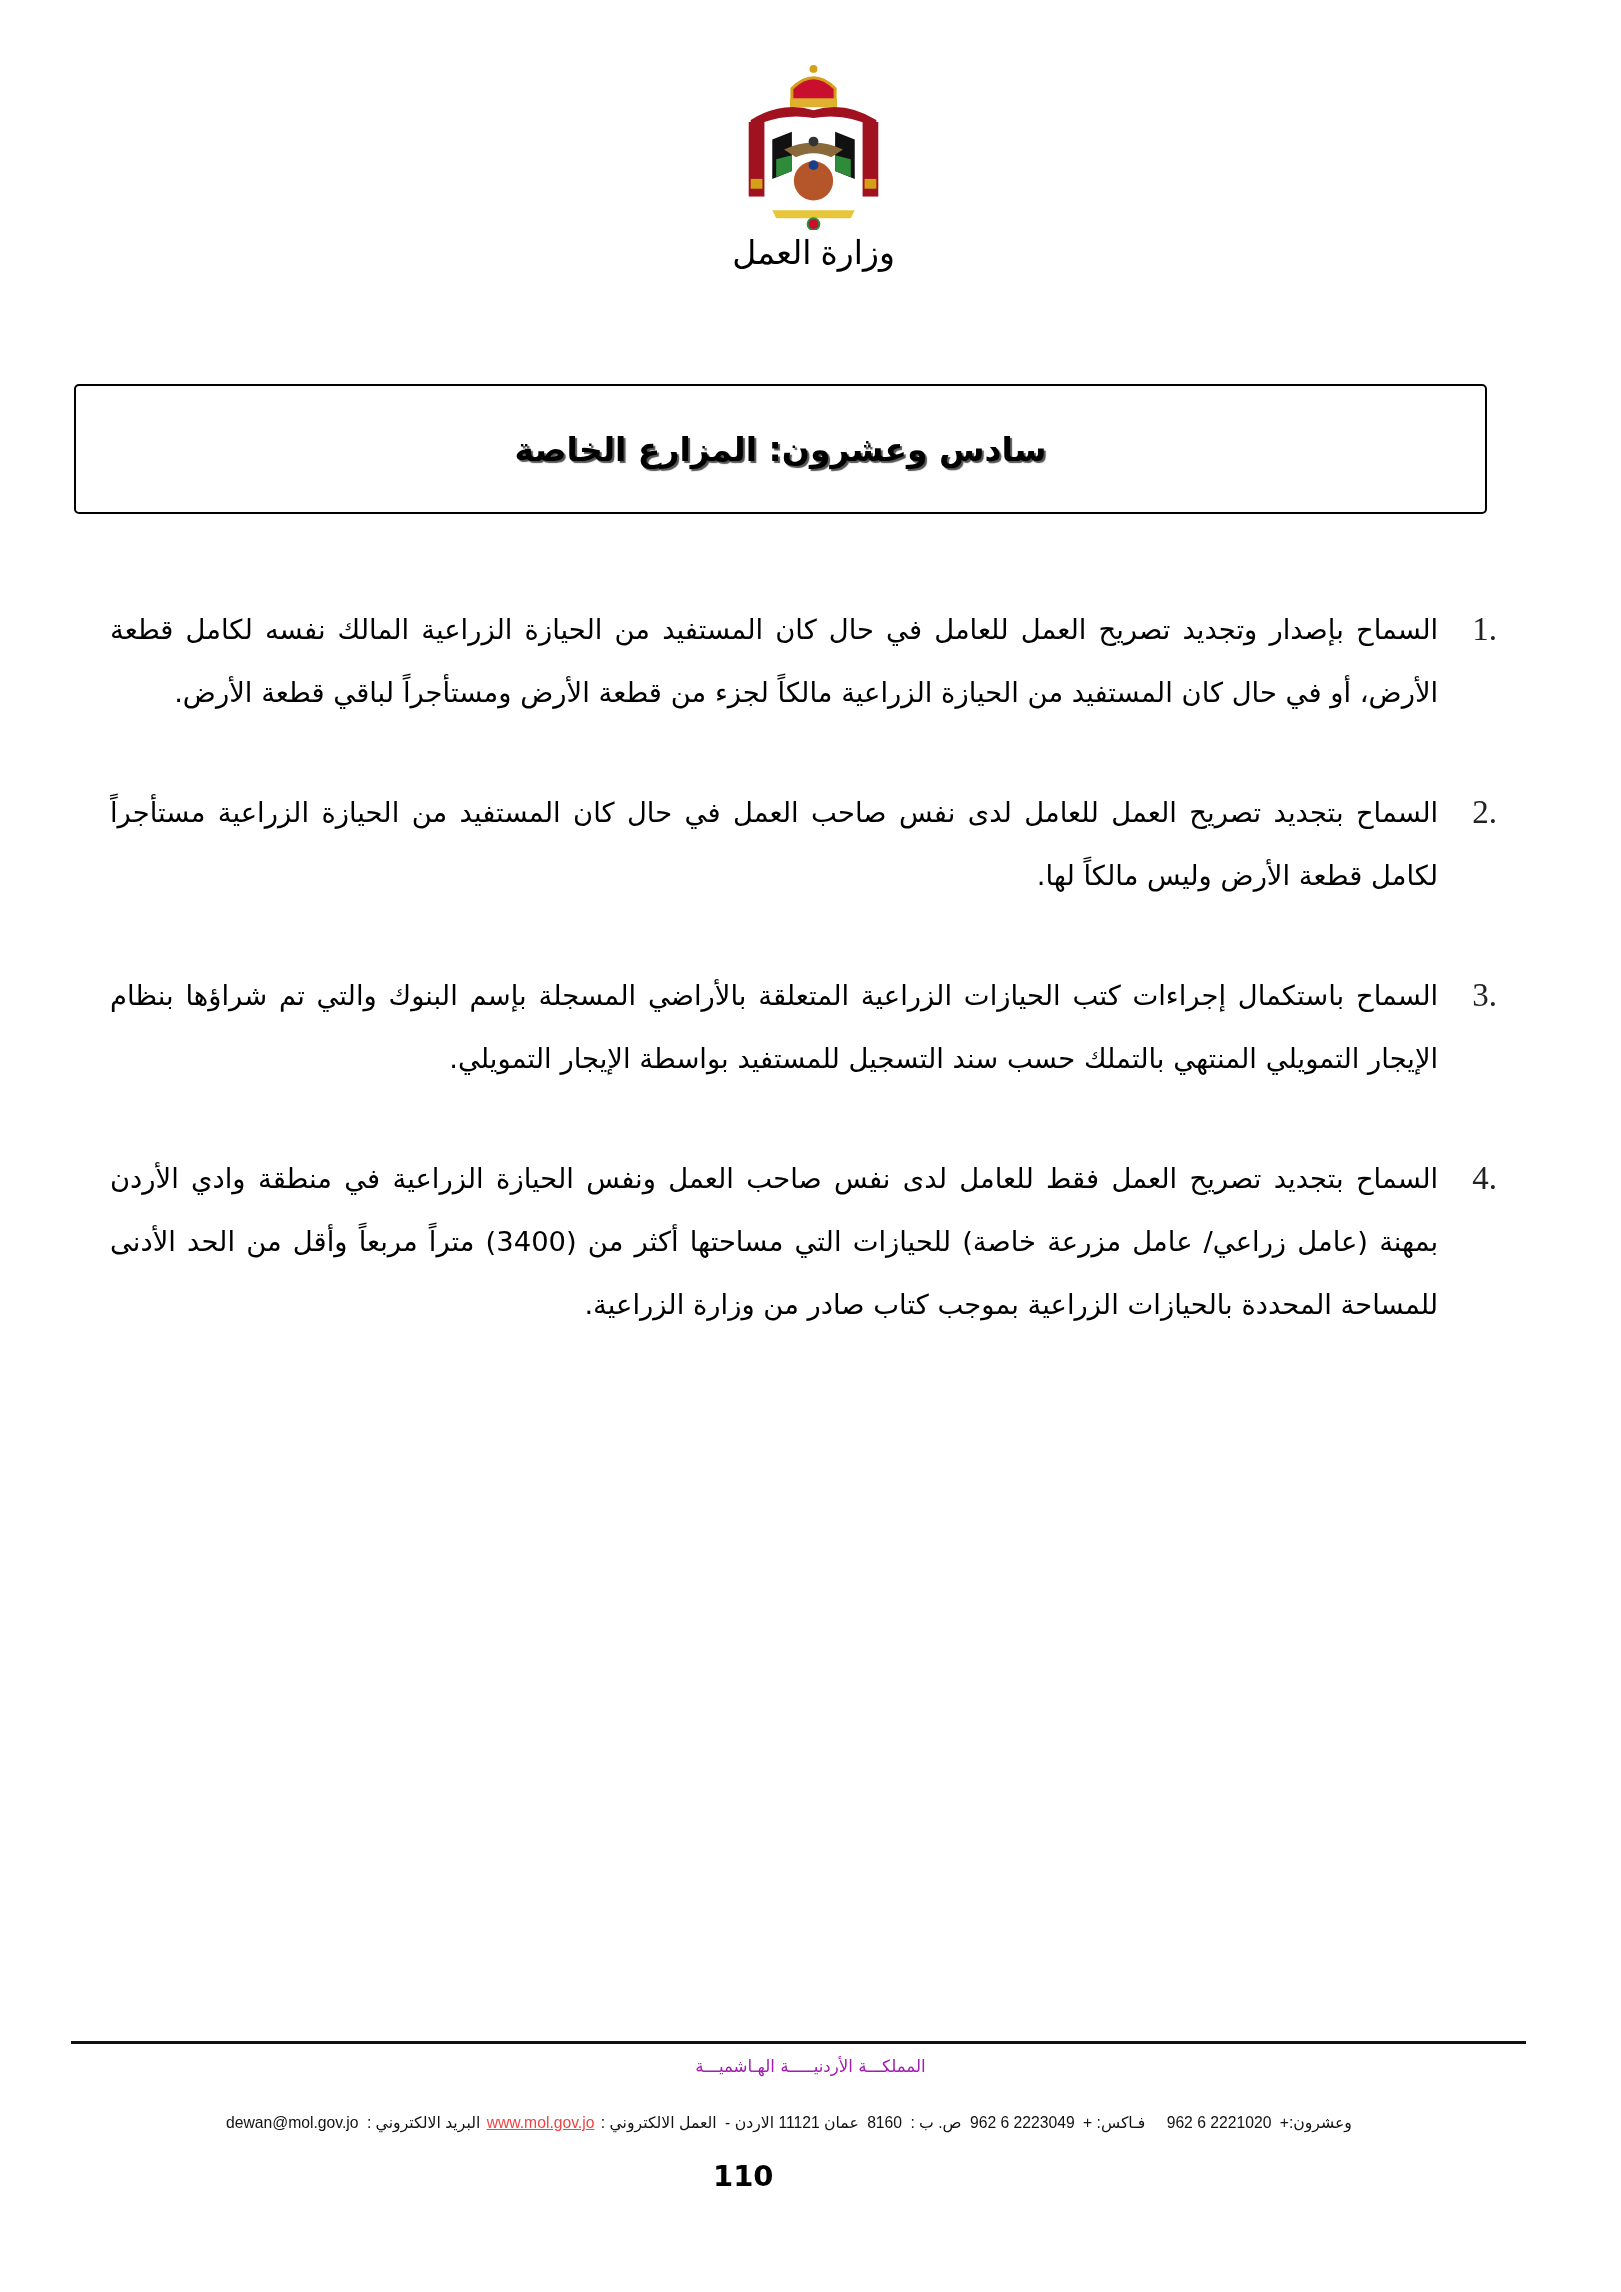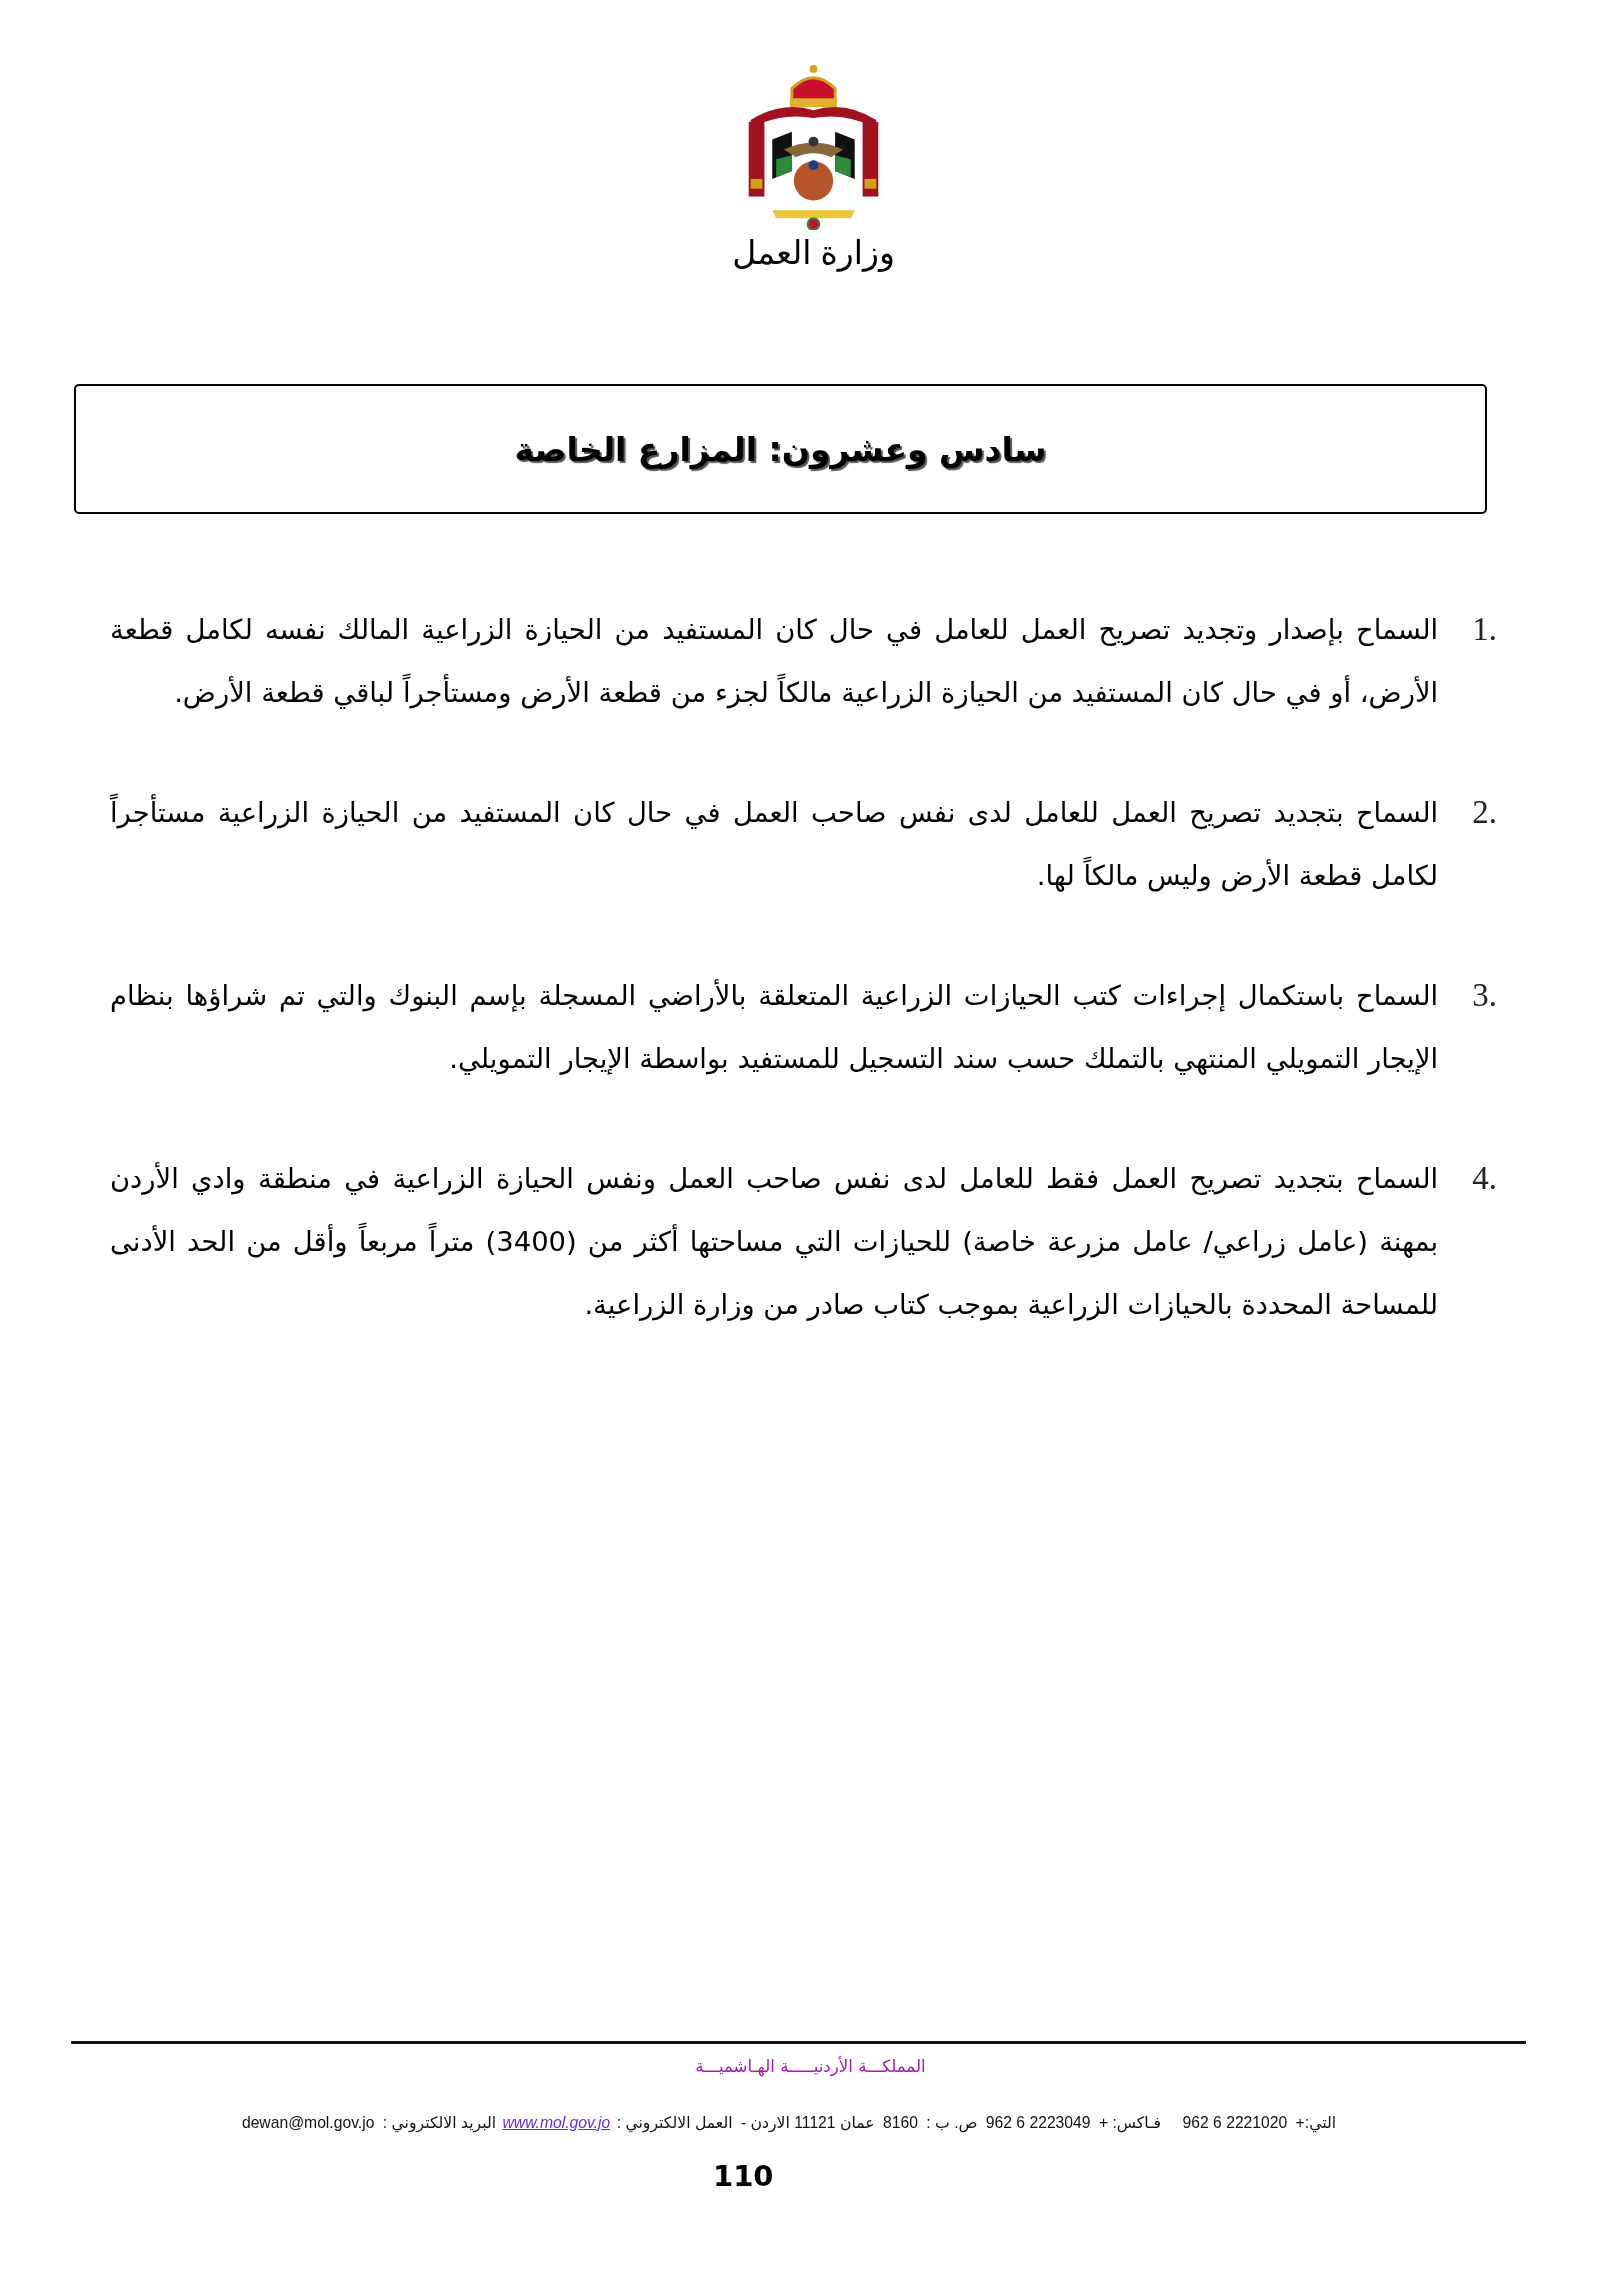--- a/index.html
+++ b/index.html
@@ -112,23 +112,22 @@
       width: 1402px;
       direction: rtl;
       text-align: center;
       font-family: "Liberation Sans", "DejaVu Sans", sans-serif;
       font-size: 15.7px;
       white-space: nowrap;
       color: #111;
     }
     .footer-contact span { margin: 0 2px; }
     .footer-contact a {
-      color: #6d28d9;
+      color: #ef4444;
       text-decoration: underline;
-      font-style: italic;
     }
     .page-number {
       position: absolute;
       left: 713px;
       top: 2159px;
       width: 196px;
       text-align: left;
       font-family: "DejaVu Sans", "Liberation Sans", sans-serif;
       font-weight: bold;
       font-size: 29px;
@@ -188,21 +187,21 @@
   </div>
   <div class="item">
     <div class="item-num">4.</div>
     <div class="item-text">السماح بتجديد تصريح العمل فقط للعامل لدى نفس صاحب العمل ونفس الحيازة الزراعية في منطقة وادي الأردن بمهنة (عامل زراعي/ عامل مزرعة خاصة) للحيازات التي مساحتها أكثر من (3400) متراً مربعاً وأقل من الحد الأدنى للمساحة المحددة بالحيازات الزراعية بموجب كتاب صادر من وزارة الزراعية.</div>
   </div>
 </div>
 
 <div class="footer-rule"></div>
 <div class="footer-kingdom">المملكـــة الأردنيـــــة الهـاشميـــة</div>
 <div class="footer-contact">
-  <span>التي:+</span>
+  <span>وعشرون:+</span>
   <span dir="ltr">962 6 2221020</span>
   &nbsp;&nbsp;
   <span>فـاكس: +</span>
   <span dir="ltr">962 6 2223049</span>
   <span>ص. ب :</span>
   <span>8160</span>
   <span>عمان 11121 الاردن -</span>
   <span>العمل الالكتروني :</span>
   <a dir="ltr">www.mol.gov.jo</a>
   <span>البريد الالكتروني :</span>

